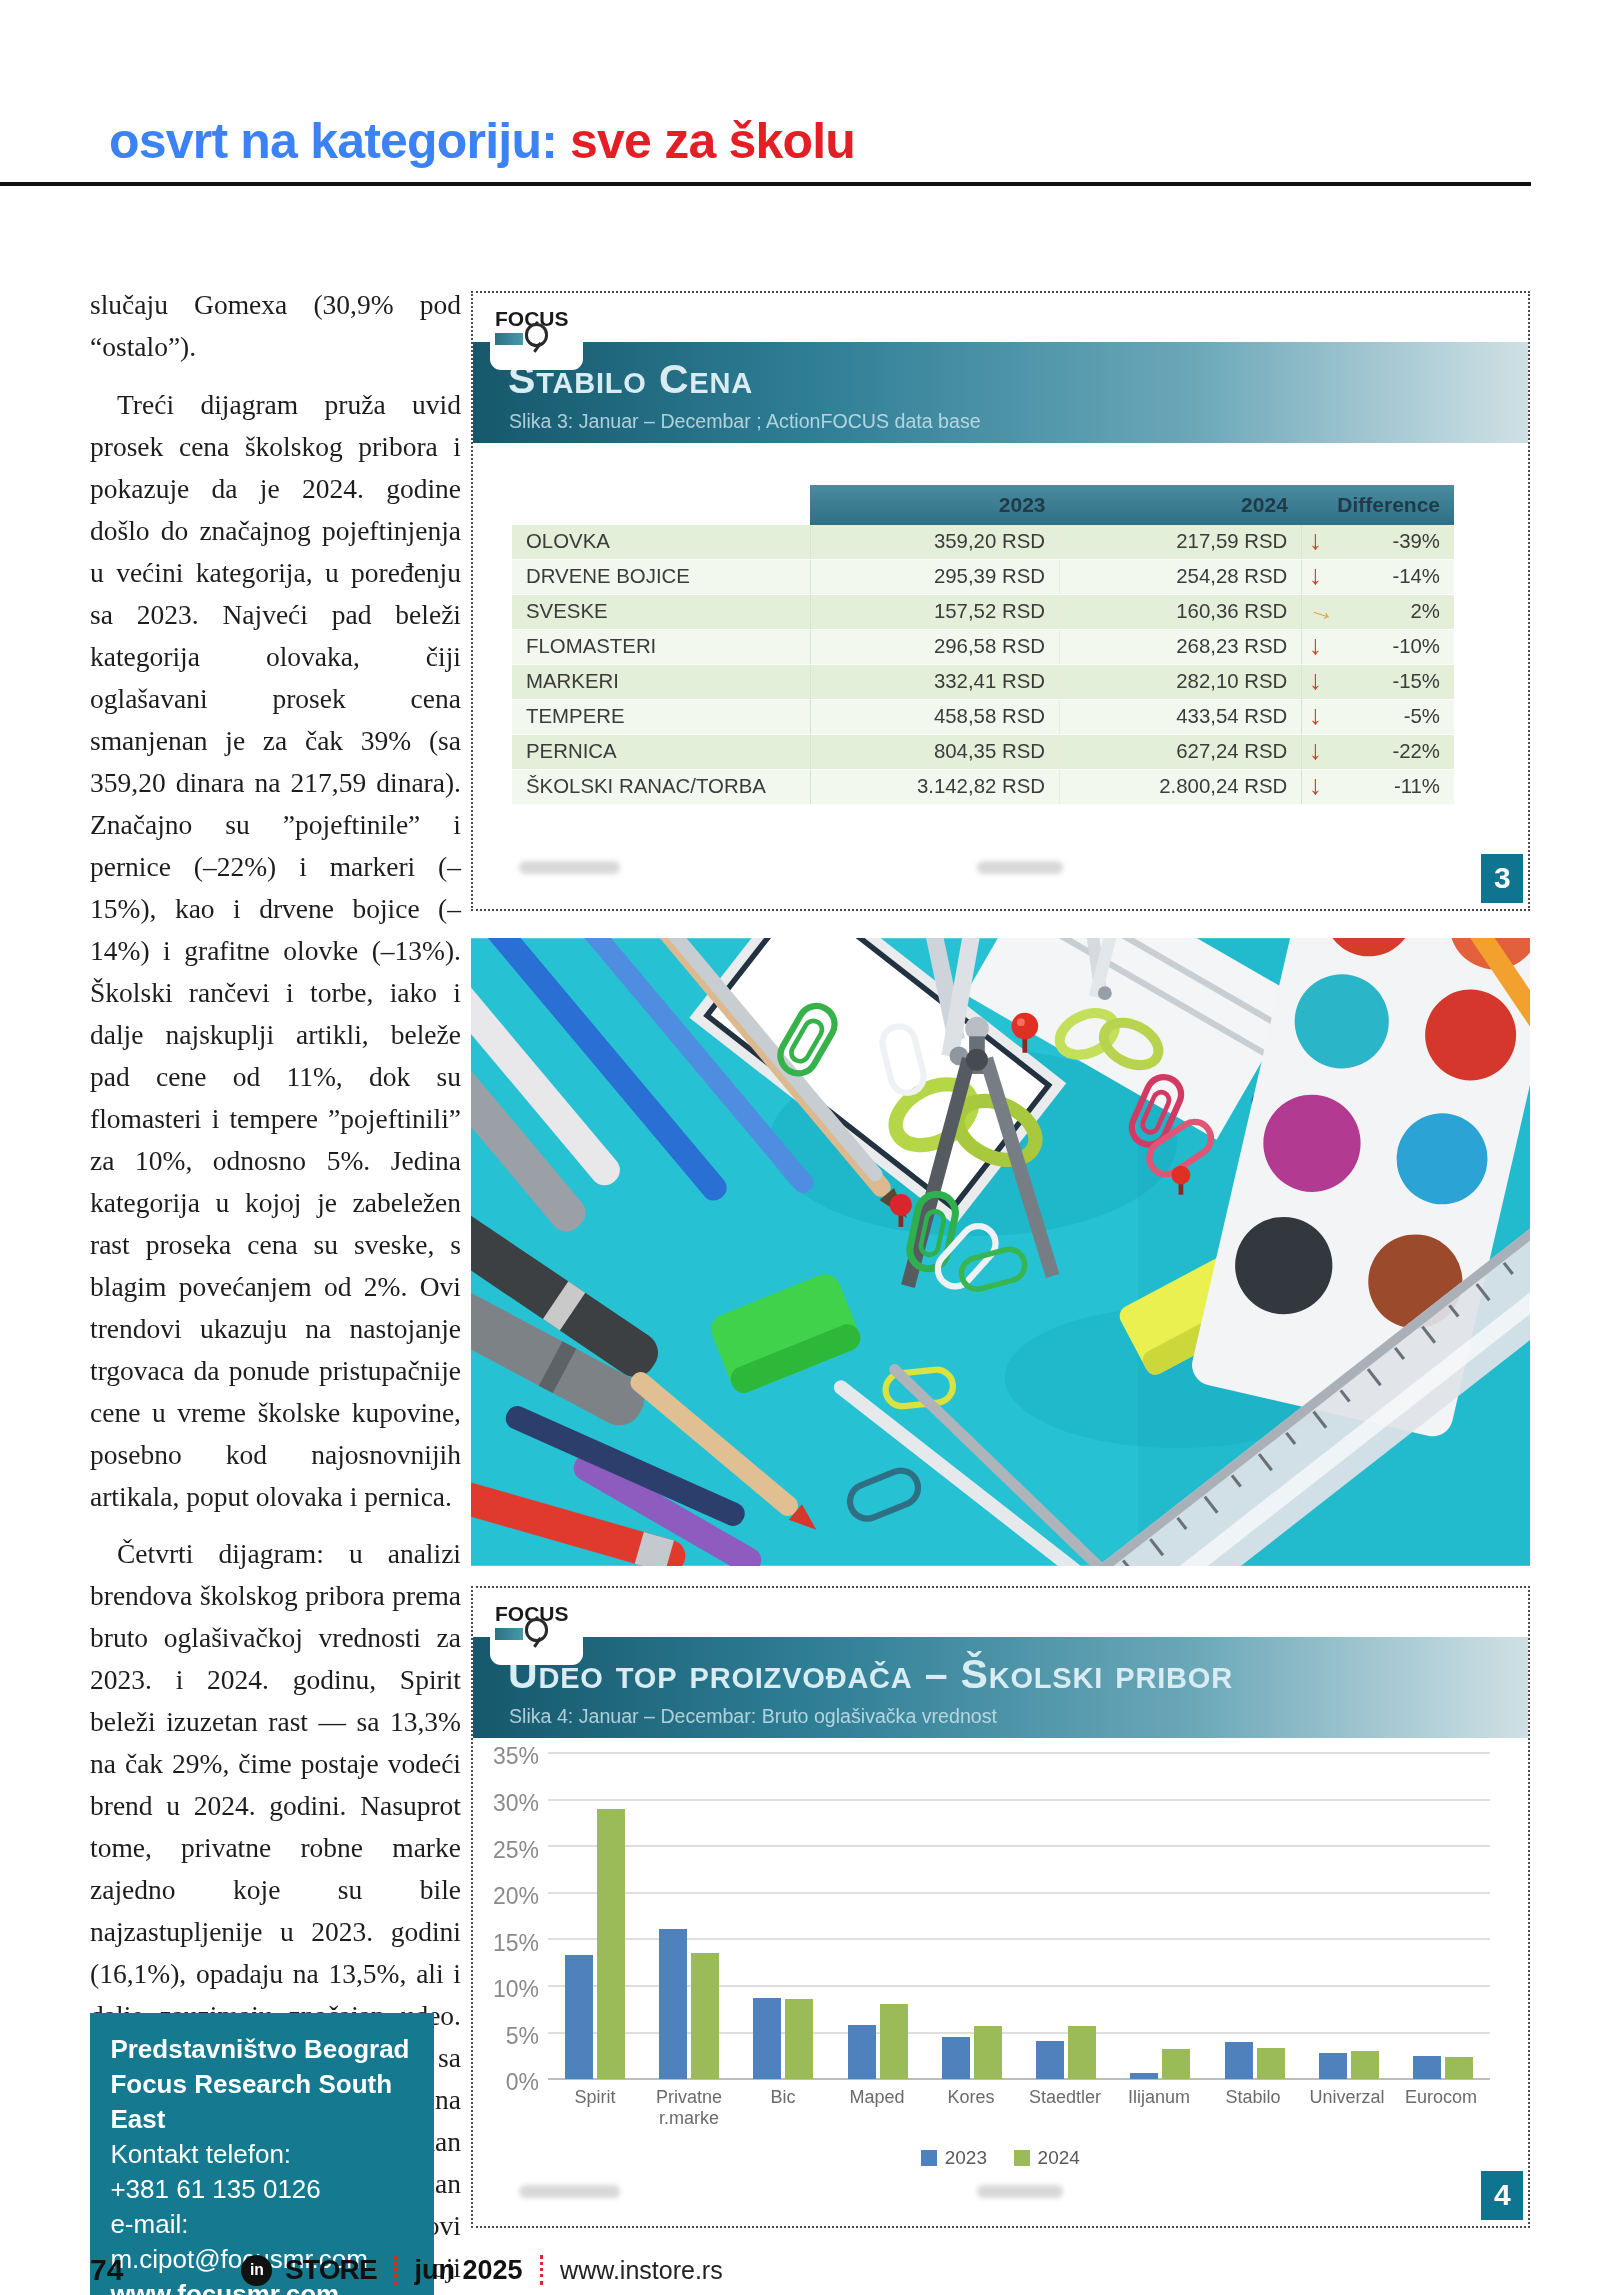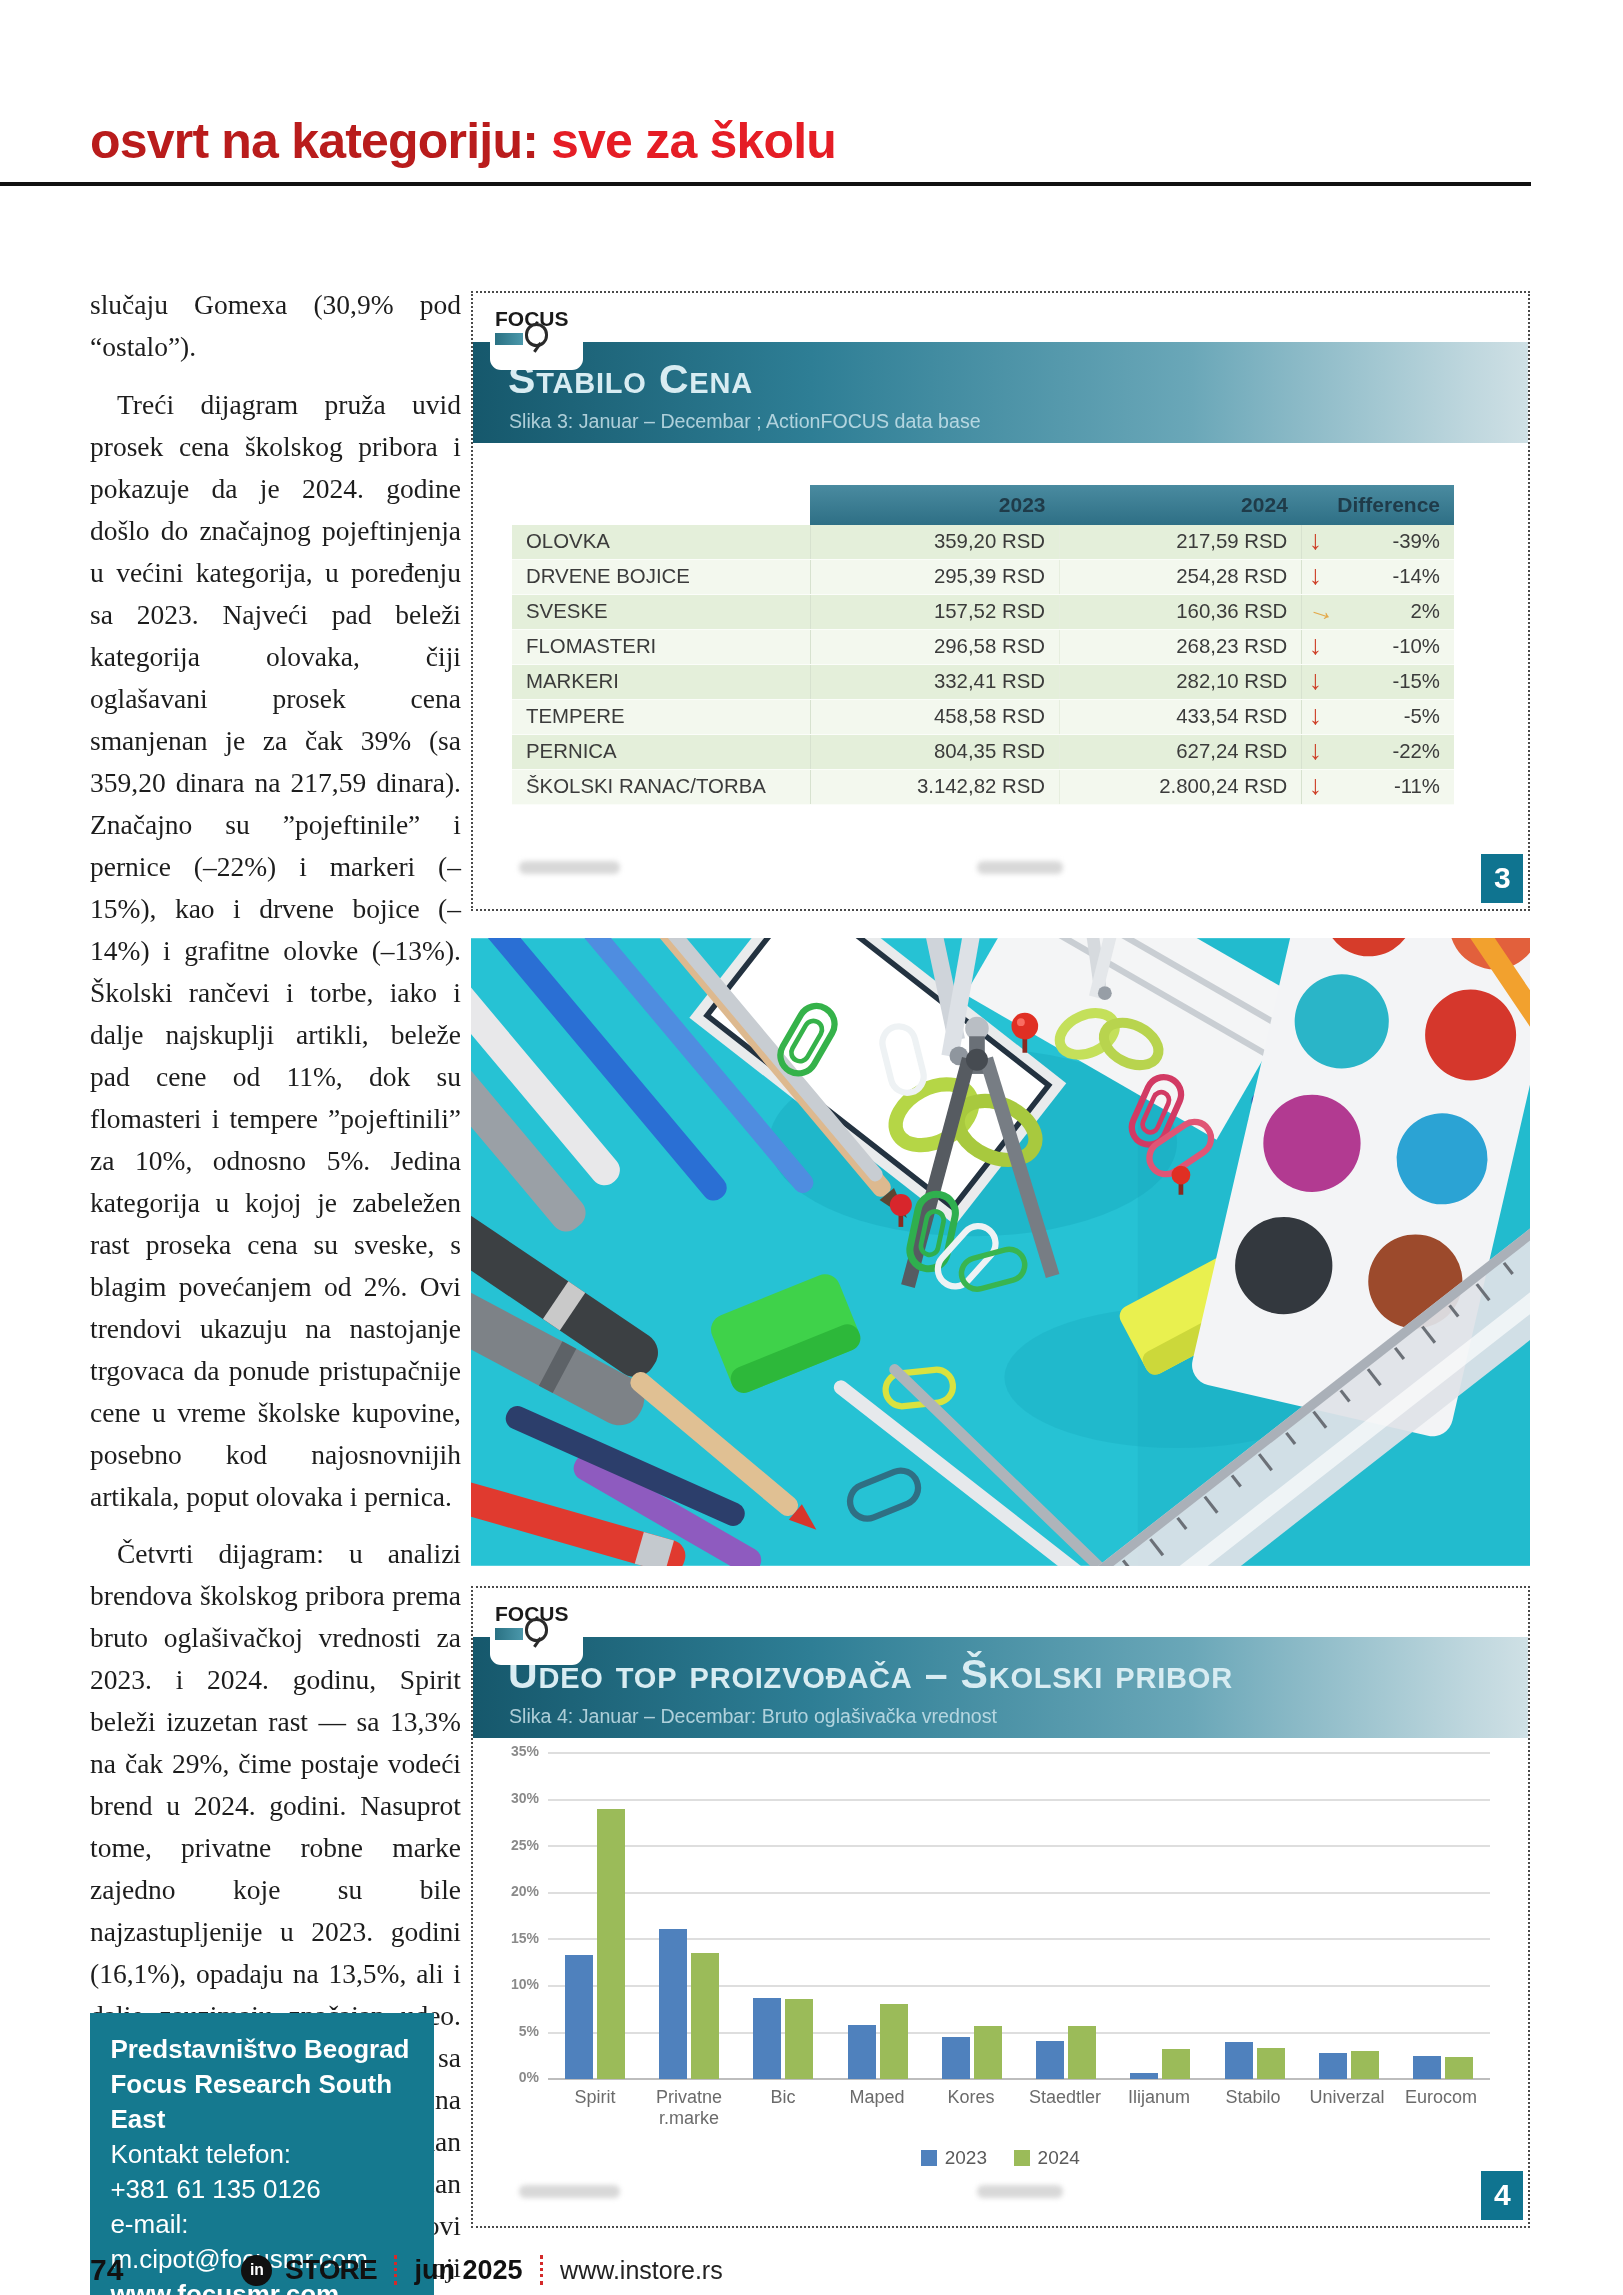--- a/index.html
+++ b/index.html
@@ -2,21 +2,21 @@
 <html style="font-size:12.6px"><head>
 <meta charset="utf-8">
 <style>
   html,body{margin:0;padding:0;}
   body{width:1623px;height:2295px;position:relative;background:#ffffff;overflow:hidden;
        font-family:"Liberation Serif",serif;-webkit-font-smoothing:antialiased;}
 
   
   .page-title{position:absolute;left:90px;top:112px;font-family:"Liberation Sans",sans-serif;
               font-weight:800;font-size:50px;letter-spacing:-0.8px;white-space:nowrap;}
-  .page-title .black{color:#b91c1c;}
+  .page-title .black{color:#3b82f6;margin-left:19px;}
   .page-title .red{color:#e51d25;}
   .title-rule{position:absolute;left:0;top:182px;width:1531px;height:3.9px;background:#111;}
 
   
   .article{position:absolute;left:90px;top:284px;width:371px;font-size:27.5px;line-height:42px;
            color:#1d1d1d;text-align:justify;}
   .article p{margin:0 0 15.7px 0;}
   .article p.indent{text-indent:27px;}
 
   
@@ -72,21 +72,21 @@
   .t3 td.v24{text-align:right;width:228px;}
   .t3 td.diff{text-align:right;width:126px;border-left:1.6px solid #d7e2cf;position:relative;}
   .t3 td.diff .arr{position:absolute;left:6.3px;top:50%;transform:translateY(-54%);
                    font-weight:800;font-size:27px;line-height:1;}
   .t3 td.diff .arr.flat{transform:translateY(-54%) rotate(18deg);}
 
   
   .plot{position:absolute;left:75px;top:165px;width:942px;height:326px;}
   .gridline{position:absolute;left:0;width:100%;height:1.6px;background:#dedede;}
   .gridline.base{background:#bdbdbd;}
-  .ytick{position:absolute;right:988px;width:71px;text-align:right;font-size:14px;color:#8a8a8a;font-weight:bold;}
+  .ytick{position:absolute;right:988px;width:71px;text-align:right;font-size:23px;color:#8a8a8a;}
   .bargroup{position:absolute;bottom:0;width:94px;display:flex;align-items:flex-end;
             justify-content:center;gap:3.9px;height:326px;}
   .bar{width:28px;}
   .xlabels{position:absolute;left:75px;top:499px;width:942px;display:flex;}
   .xlabel{width:94px;text-align:center;font-size:18px;color:#6b6b6b;line-height:21px;}
   .legend{position:absolute;left:0;top:559px;width:100%;display:flex;justify-content:center;
           gap:27px;font-size:19px;color:#5a5a5a;}
   .legend .item{display:flex;align-items:center;gap:7.9px;}
   .legend .sw{width:15.7px;height:15.7px;display:inline-block;}
 

